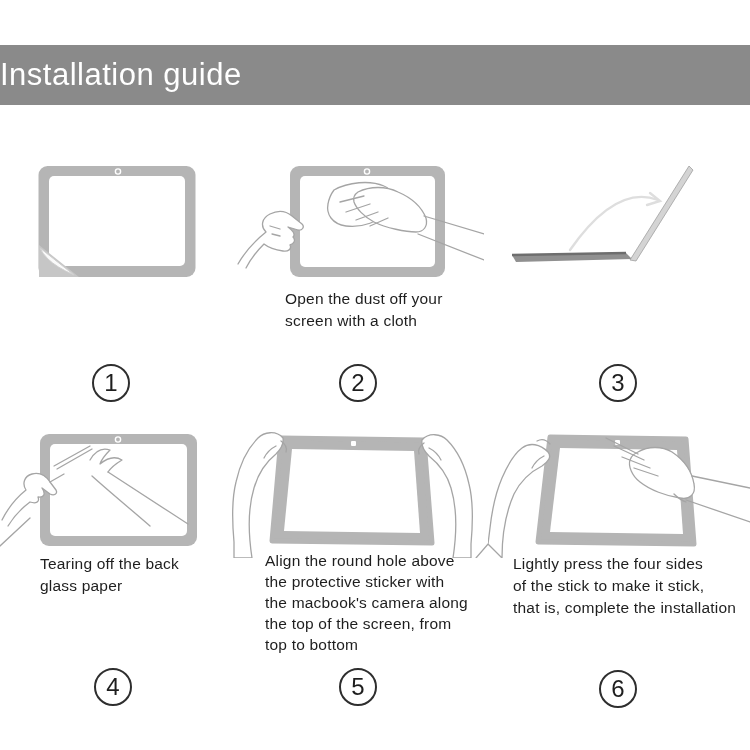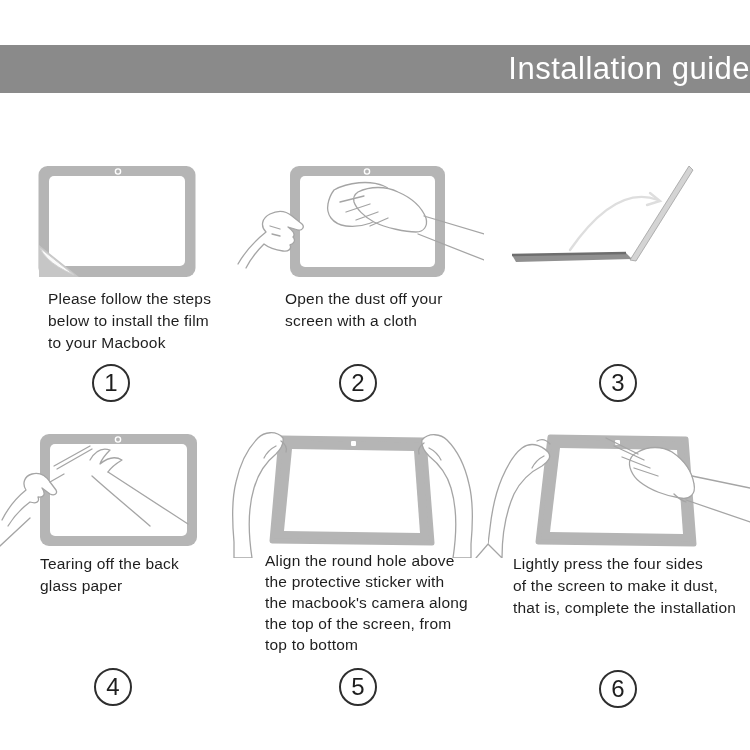--- a/index.html
+++ b/index.html
@@ -1,23 +1,23 @@
 <!DOCTYPE html>
 <html style="--banner-bg: #8a8a8a; --banner-text: #ffffff; --frame-gray: #b5b5b5; --line-gray: #a5a5a5; --text-color: #1e1e1e; --badge-border: #2e2e2e;"><head>
 <meta charset="utf-8">
 <style>
   html,body{margin:0;padding:0;background:#ffffff;}
   .stage{
     position:relative;width:750px;height:750px;background:#ffffff;overflow:hidden;
     font-family:"Liberation Sans","DejaVu Sans",sans-serif;
   }
   .banner{
-    position:absolute;left:0;top:45px;width:750px;height:48px;
+    position:absolute;left:0;top:45px;width:750px;height:60px;
     background:var(--banner-bg,#8a8a8a);
-    display:flex;align-items:center;justify-content:flex-end;
+    display:flex;align-items:center;justify-content:flex-start;
   }
   .banner-title{
     margin:0;font-size:31px;font-weight:400;color:var(--banner-text,#ffffff);letter-spacing:0.5px;
   }
   .illus{position:absolute;}
   .desc{
     position:absolute;margin:0;font-size:15.5px;line-height:22px;
     color:var(--text-color,#1e1e1e);white-space:pre-line;letter-spacing:0.2px;
   }
   .badge{
@@ -98,34 +98,31 @@
     <path class="frame" d="M62 13 L198 15 L206 120 L50 118 Z" stroke="#b5b5b5" stroke-width="5" stroke-linejoin="round"></path>
     <path class="screen" d="M72 24 L189 26 L195 110 L62 108 Z"></path>
     <rect class="cam-sq" x="127" y="16" width="5" height="5" rx="1"></rect>
     <path class="hand" d="M60 28 C52 20 42 18 34 24 C26 30 20 40 14 54 C8 68 4 86 2 104 L0 120 L14 134 C14 110 18 88 26 70 C32 58 42 48 54 42 C60 38 64 33 60 28 Z"></path>
     <path class="line" d="M56 32 Q48 36 44 44 M62 20 Q56 13 49 17"></path>
     <path class="hand" d="M150 28 C160 22 174 22 184 28 C196 36 204 48 206 60 C208 70 202 76 192 74 C178 72 162 66 152 58 C144 52 140 42 142 36 C144 31 146 30 150 28 Z"></path>
     <path class="line" d="M150 30 L118 14 M156 36 L126 22 M162 44 L134 33 M170 52 L146 44"></path>
     <path class="line" d="M186 70 Q192 76 198 78 M204 52 L262 64 M198 76 L262 98"></path>
   </svg>
 
-  <p class="desc" style="left:48px;top:288px">Please follow the steps
-below to install the film
-to your Macbook</p>
   <p class="desc" style="left:285px;top:288px">Open the dust off your
 screen with a cloth</p>
   <p class="desc" style="left:265px;top:550px;line-height:21px">Align the round hole above
 the protective sticker with
 the macbook's camera along
 the top of the screen, from
 top to bottom</p>
   <p class="desc" style="left:40px;top:553px">Tearing off the back
 glass paper</p>
   <p class="desc" style="left:513px;top:553px">Lightly press the four sides
-of the screen to make it dust,
+of the stick to make it stick,
 that is, complete the installation</p>
 
   <div class="badge" style="left:92px;top:364px">
       <span>1</span>
     </div>
   <div class="badge" style="left:339px;top:364px">
       <span>2</span>
     </div>
   <div class="badge" style="left:599px;top:364px">
       <span>3</span>

